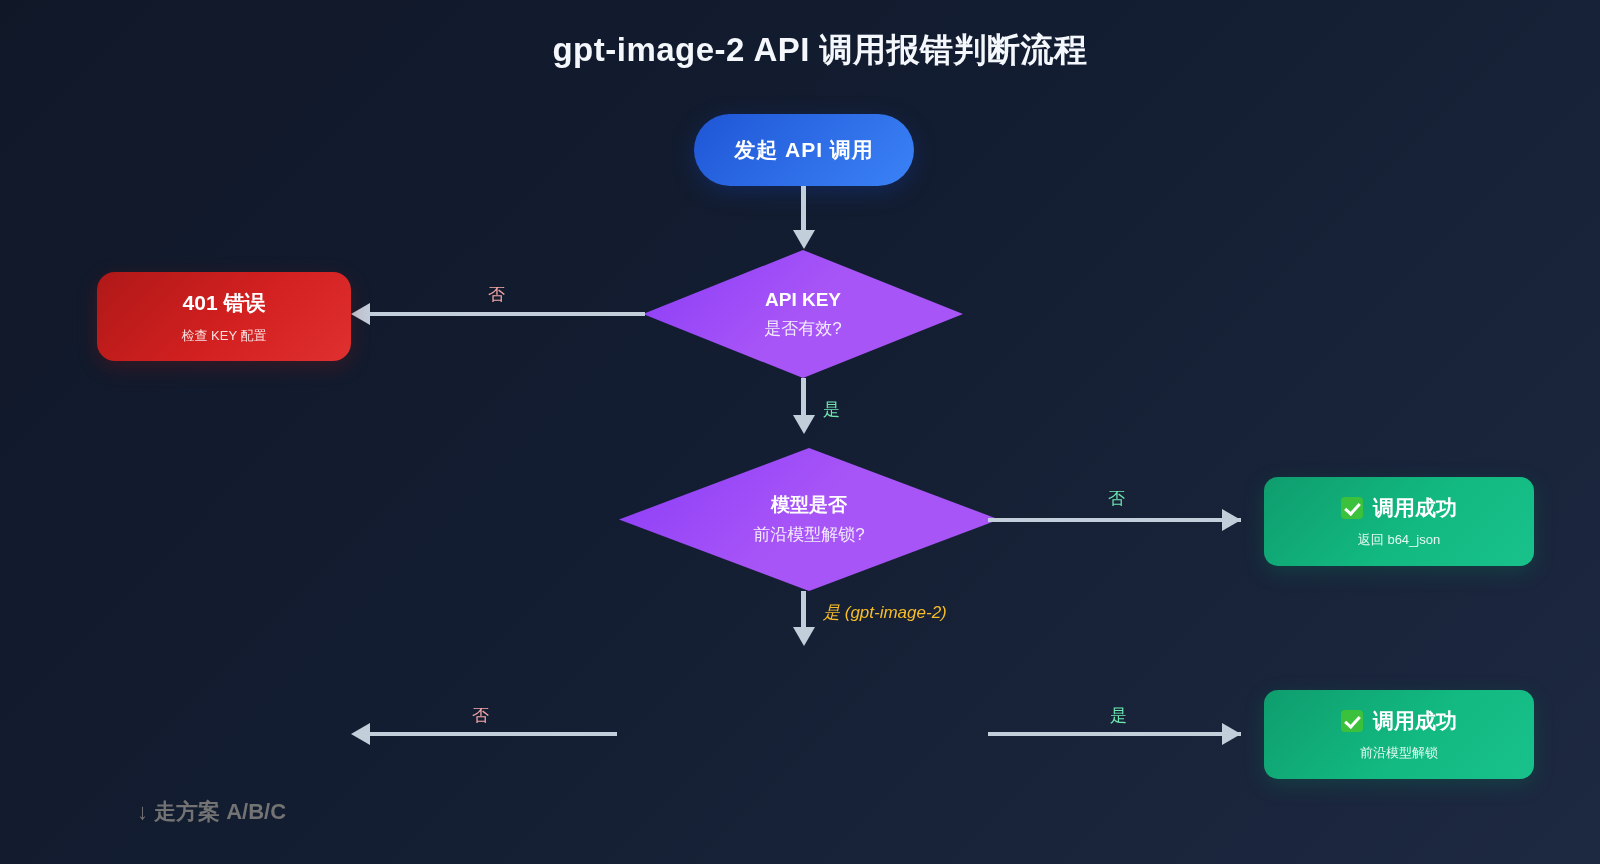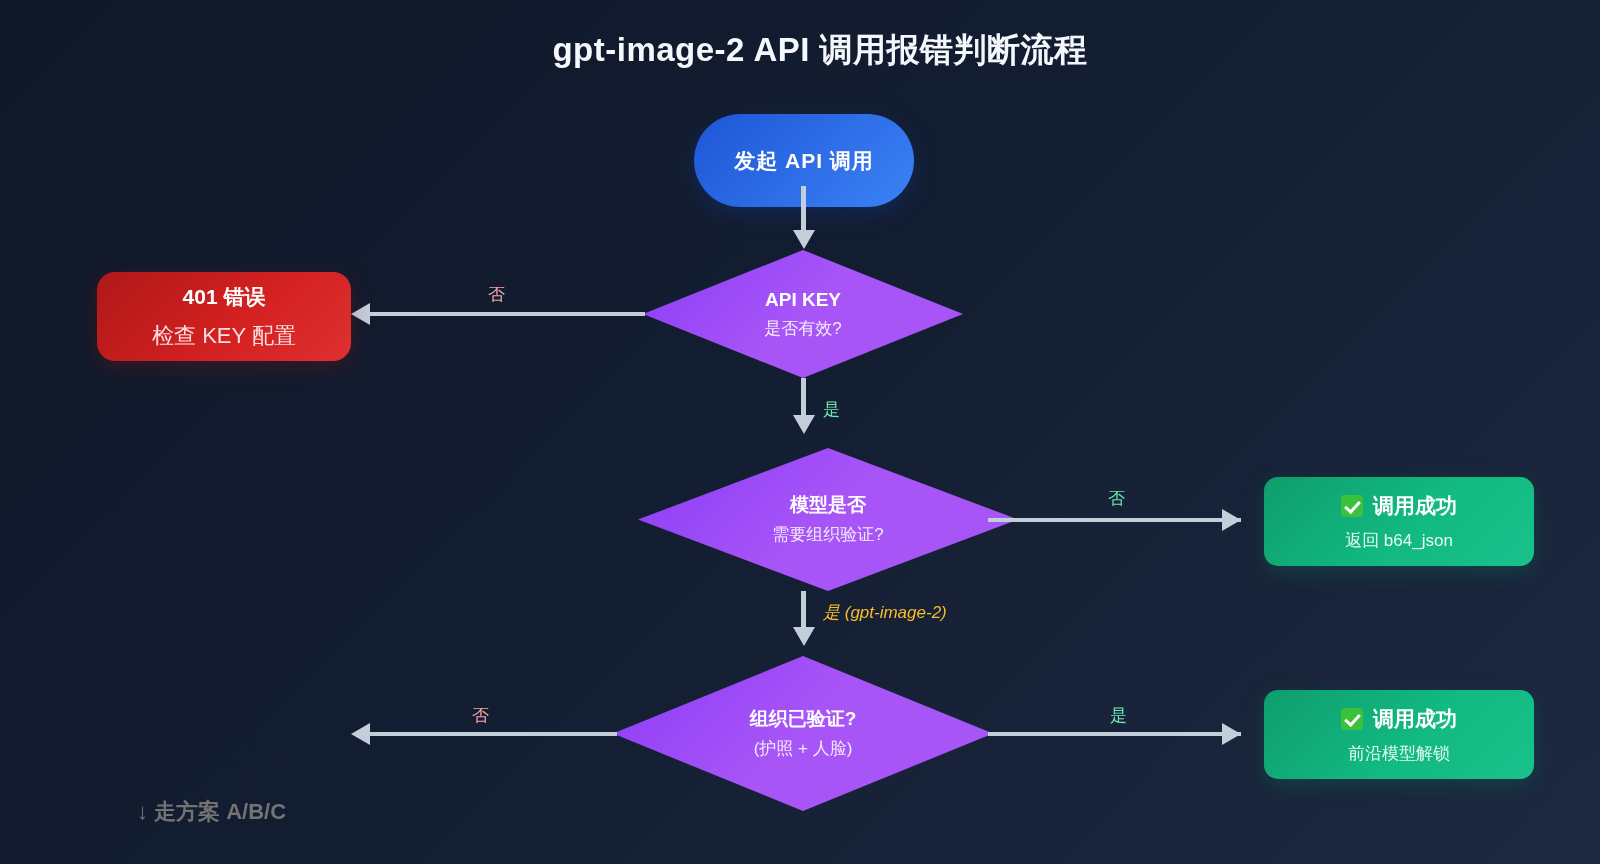--- a/index.html
+++ b/index.html
@@ -83,41 +83,41 @@
     border-radius: 18px;
     background: linear-gradient(135deg, #b01818 0%, #d32020 55%, #e03030 100%);
     box-shadow: 0 6px 20px rgba(140, 20, 20, .3);
   }
   .errbox .t1 {
     font-size: 21px;
     font-weight: bold;
     color: #ffffff;
   }
   .errbox .t2 {
-    font-size: 22px;
+    font-size: 13px;
     color: #fbdede;
     margin-top: 10px;
   }
 
   
   .okbox {
     border-radius: 14px;
     background: linear-gradient(135deg, #0f9d6e 0%, #12b981 55%, #18c28a 100%);
     box-shadow: 0 6px 20px rgba(10, 120, 85, .3);
   }
   .okbox .t1 {
     font-size: 21px;
     font-weight: bold;
     color: #ffffff;
     display: flex;
     align-items: center;
     gap: 10px;
   }
   .okbox .t2 {
-    font-size: 17px;
+    font-size: 13px;
     color: #e3fbf1;
     margin-top: 9px;
   }
   .check-emoji {
     display: inline-block;
     width: 22px;
     height: 22px;
     border-radius: 4px;
     background: #3cc13c;
     position: relative;
@@ -180,21 +180,21 @@
     white-space: nowrap;
   }
 </style>
 </head>
 <body>
 
 <div id="canvas">
 
   <div class="title">gpt-image-2 API 调用报错判断流程</div>
 
-  <div class="node pill" style="left:694px; top:114px; width:220px; height:93px;">
+  <div class="node pill" style="left:694px; top:114px; width:220px; height:72px;">
     <div class="t1">发起 API 调用</div>
   </div>
 
   <div class="conn-line" style="left:801px; top:186px; width:5px; height:50px;"></div>
   <div class="arrow-head arrow-down" style="left:793px; top:230px;"></div>
 
   <div class="node diamond" style="left:643px; top:250px; width:320px; height:128px;">
     <div class="t1">API KEY</div>
     <div class="t2">是否有效?</div>
   </div>
@@ -205,45 +205,41 @@
 
   <div class="node errbox" style="left:97px; top:272px; width:254px; height:89px;">
     <div class="t1">401 错误</div>
     <div class="t2">检查 KEY 配置</div>
   </div>
 
   <div class="conn-line" style="left:801px; top:378px; width:5px; height:43px;"></div>
   <div class="arrow-head arrow-down" style="left:793px; top:415px;"></div>
   <div class="edge-label lbl-yes" style="left:823px; top:398px;">是</div>
 
-  <div class="node diamond" style="left:638px; top:448px; width:380px; height:143px;justify-content:center;">
+  <div class="node diamond" style="left:619px; top:448px; width:380px; height:143px;justify-content:center;">
     <div class="t1">模型是否</div>
-    <div class="t2">需要组织验证?</div>
+    <div class="t2">前沿模型解锁?</div>
   </div>
 
   <div class="conn-line" style="left:988px; top:518px; width:253px; height:4px;"></div>
   <div class="arrow-head arrow-right" style="left:1222px; top:509px;"></div>
   <div class="edge-label lbl-yes" style="left:1108px; top:487px;">否</div>
 
   <div class="node okbox" style="left:1264px; top:477px; width:270px; height:89px;">
     <div class="t1">
       <span class="check-emoji"></span>
       <span>调用成功</span>
     </div>
     <div class="t2">返回 b64_json</div>
   </div>
 
   <div class="conn-line" style="left:801px; top:591px; width:5px; height:42px;"></div>
   <div class="arrow-head arrow-down" style="left:793px; top:627px;"></div>
   <div class="edge-label lbl-amber" style="left:823px; top:601px;font-style:italic;">是 (gpt-image-2)</div>
 
-  <div class="node diamond" style="left:613px; top:656px; width:380px; height:155px;">
-    <div class="t1">组织已验证?</div>
-    <div class="t2">(护照 + 人脸)</div>
-  </div>
 
   <div class="conn-line" style="left:370px; top:732px; width:247px; height:4px;"></div>
   <div class="arrow-head arrow-left" style="left:351px; top:723px;"></div>
   <div class="edge-label lbl-no" style="left:472px; top:704px;">否</div>
 
 
   <div class="note-amber" style="left:137px; top:797px;">↓ 走方案 A/B/C</div>
 
   <div class="conn-line" style="left:988px; top:732px; width:253px; height:4px;"></div>
   <div class="arrow-head arrow-right" style="left:1222px; top:723px;"></div>

